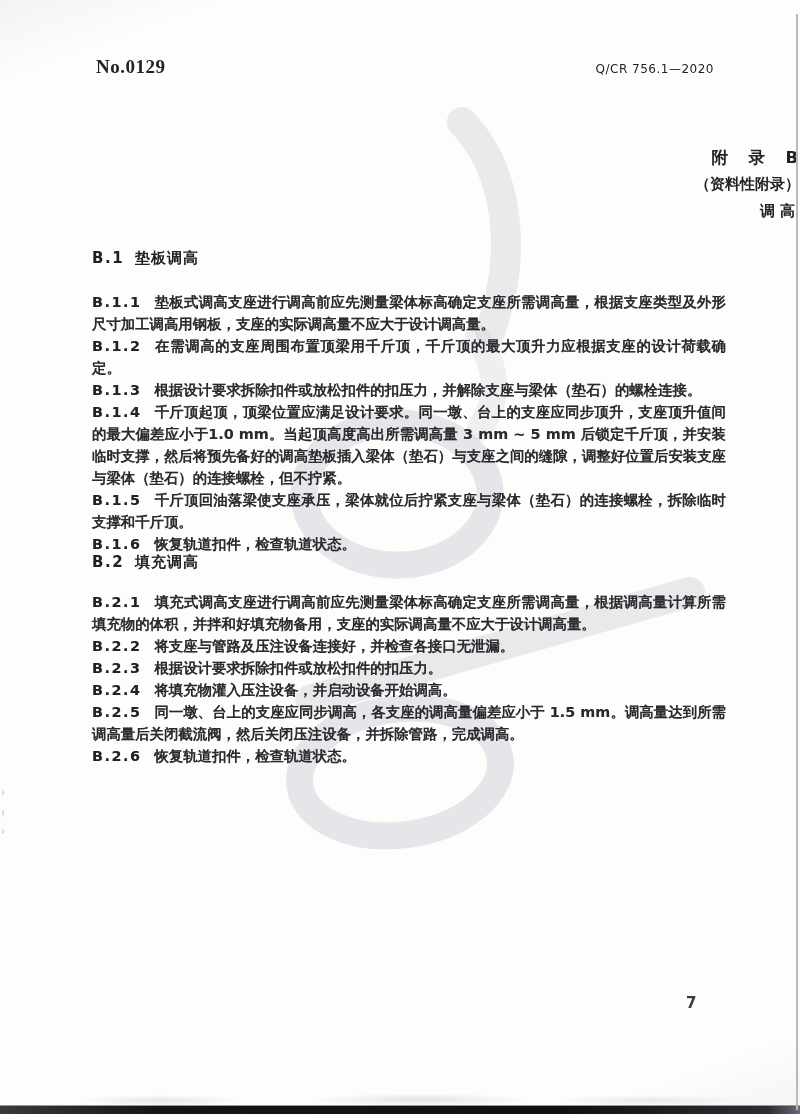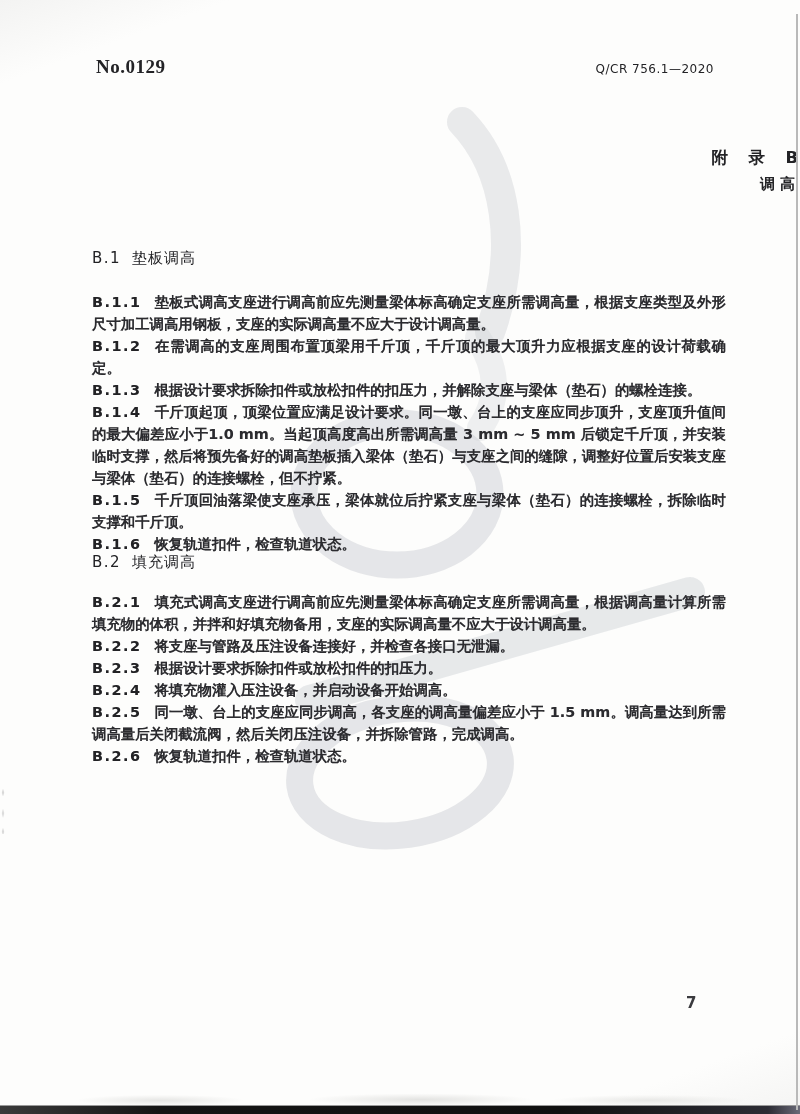--- a/index.html
+++ b/index.html
@@ -85,21 +85,21 @@
     font-weight: 700;
     line-height: 27px;
     color: #232326;
   }
   .title-main    { font-size: 16.5px; letter-spacing: 2px; }
   .title-type    { font-size: 15px; }
   .title-subject { font-size: 15px; letter-spacing: 5px; }
   .sec-heading {
     position: absolute;
     left: 92px;
-    font-weight: 400;
+    font-weight: 700;
     font-size: 15px;
     color: #212124;
   }
   .sec-heading .sec-num { letter-spacing: 1.5px; margin-right: 11px; }
   .sec-heading .sec-title { letter-spacing: 1px; }
   .clauses {
     position: absolute;
     left: 92px;
     width: 634px;
     font-size: 14.4px;
@@ -143,20 +143,21 @@
 
   <div class="content">
 
     <div class="page-header">
       <span class="doc-no">No.0129</span>
       <span class="std-code">Q/CR 756.1—2020</span>
     </div>
 
     <div class="title-block">
       <div class="title-main">附　录　B</div>
+      <div class="title-type">（资料性附录）</div>
       <div class="title-subject">调高</div>
     </div>
 
     <div class="sec-heading" style="top:249px">
       <span class="sec-num">B.1</span><span class="sec-title">垫板调高</span>
     </div>
     <div class="clauses" style="top:291px">
       <p class="clause"><span class="cnum">B.1.1</span><span class="ctext">垫板式调高支座进行调高前应先测量梁体标高确定支座所需调高量，根据支座类型及外形尺寸加工调高用钢板，支座的实际调高量不应大于设计调高量。</span></p>
       <p class="clause"><span class="cnum">B.1.2</span><span class="ctext">在需调高的支座周围布置顶梁用千斤顶，千斤顶的最大顶升力应根据支座的设计荷载确定。</span></p>
       <p class="clause"><span class="cnum">B.1.3</span><span class="ctext">根据设计要求拆除扣件或放松扣件的扣压力，并解除支座与梁体（垫石）的螺栓连接。</span></p>

